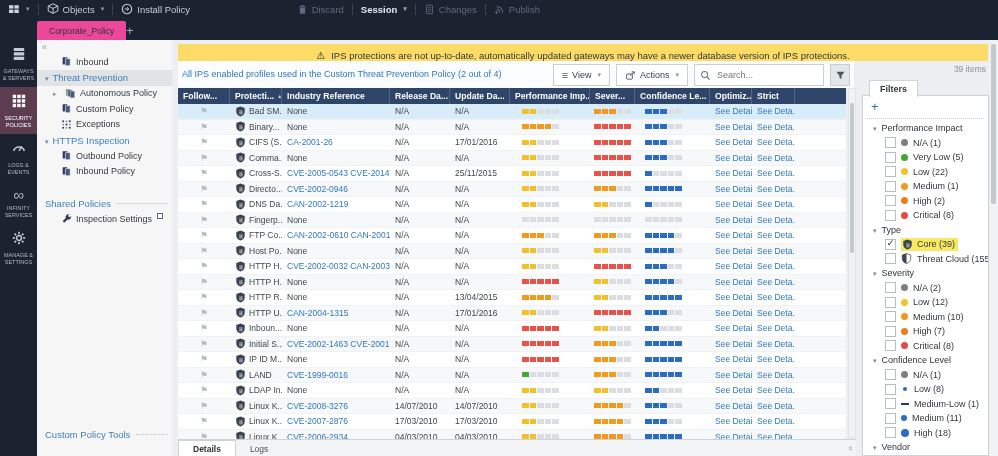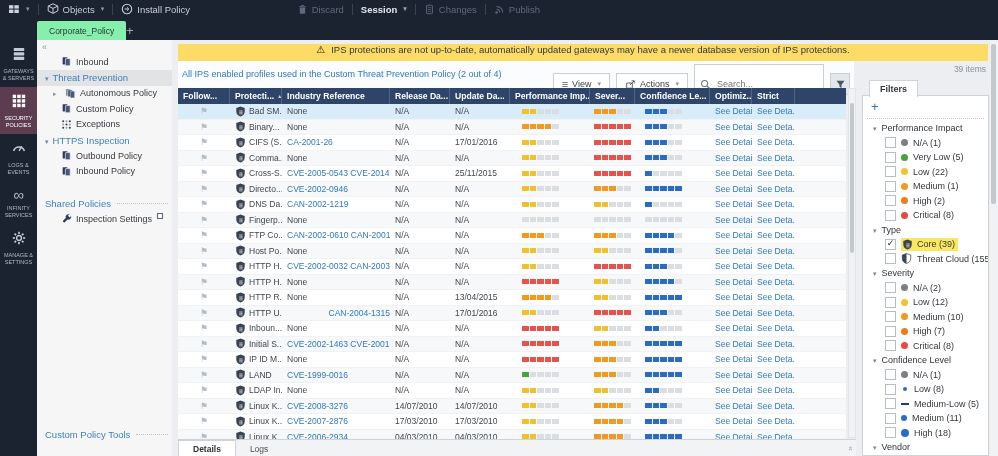--- a/index.html
+++ b/index.html
@@ -13,21 +13,21 @@
     display:flex;align-items:center;justify-content:space-between;font-size:9.5px;}
   .tb-group{display:flex;align-items:center;height:100%;}
   .tb-item{display:flex;align-items:center;gap:4px;padding:0 8px;cursor:default;white-space:nowrap;}
   .tb-sep{width:1px;height:11px;background:#3a4356;}
   .caret::after{content:"▾";font-size:7px;color:#8e98a8;margin-left:2px;}
   .dim{color:#5f6a7e;text-align:right;}
   .strong{color:#e4e8ee;font-weight:bold;}
 
   
   #tabstrip{position:absolute;left:0;top:18px;width:998px;height:22px;background:#1b2230;}
-  .tab-active{position:absolute;left:37px;top:3px;height:19px;background:#86efac;color:#2c313a;
+  .tab-active{position:absolute;left:37px;top:3px;height:19px;background:#ec4899;color:#2c313a;
     font-size:8.5px;display:flex;align-items:center;padding:0 12px;border-radius:2px 2px 0 0;}
   .tab-new{position:absolute;left:122px;top:3px;height:19px;display:flex;align-items:center;
     color:#9aa6b5;font-size:13px;padding:0 4px;}
 
   
   #rail{position:absolute;left:0;top:40px;width:37px;height:416px;background:#1b2230;}
   .rail-item{padding:7px 1px 6px;text-align:center;color:#aeb8c6;cursor:default;}
   .rail-item .ico{color:#c3cbd6;}
   .rail-label{font-size:5.5px;line-height:6.5px;margin-top:3px;letter-spacing:0;}
   .rail-item.active{background:#5c3c4e;color:#fff;}
@@ -44,30 +44,30 @@
   .nav-item{display:flex;align-items:center;height:15.5px;padding-left:24px;color:#35393f;font-size:9px;gap:4px;cursor:default;white-space:nowrap;}
   .nav-item .chev-r::before{content:"▸";font-size:7px;color:#8a949f;margin-left:-8px;margin-right:1px;}
   .nav-header{display:flex;align-items:center;height:16px;margin-top:16px;padding-left:8px;color:#3f7fbe;font-size:9.5px;gap:4px;white-space:nowrap;cursor:default;}
   .nav-header .dots{flex:1;border-bottom:1px dotted #b9c4cf;margin:0 4px 0 2px;height:1px;}
   .nav-badge{width:4px;height:4px;border:1px solid #5a646e;margin-left:1px;margin-top:-6px;}
   #nav-bottom{position:absolute;left:0;bottom:14px;width:135px;}
 
   
   #content{position:absolute;left:172px;top:40px;width:826px;height:416px;background:#eceef1;}
   #banner{position:absolute;left:6px;top:4px;width:810px;height:17px;background:#fcdc66;
-    display:flex;align-items:flex-start;justify-content:center;gap:6px;color:#33373d;font-size:9.5px;}
+    display:flex;align-items:flex-end;justify-content:center;gap:6px;color:#33373d;font-size:9.5px;}
   .warn::before{content:"⚠";font-size:10px;color:#2c2c2c;}
   #subheader{position:absolute;left:6px;top:21px;width:676px;height:27px;background:#fbfcfd;}
   #profiles-link{position:absolute;left:4px;top:8px;color:#2f78bd;font-size:9px;white-space:nowrap;cursor:pointer;}
   #toolbar{position:absolute;right:4px;top:3px;display:flex;align-items:center;gap:6px;}
   .tbtn{display:flex;align-items:center;gap:4px;height:20px;padding:0 8px;background:#fff;border:1px solid #c9ced4;
     color:#3b4148;font-size:9px;cursor:pointer;}
   .tbtn .ico{color:#4a5560;}
   .hamb::before{content:"≡";font-size:11px;color:#4a5560;}
-  #searchbox{display:flex;align-items:center;gap:4px;width:118px;height:20px;background:#fff;border:1px solid #c9ced4;padding:9px 5px;}
+  #searchbox{display:flex;align-items:center;gap:4px;width:118px;height:20px;background:#fff;border:1px solid #c9ced4;padding:0 5px;}
   #searchbox input{border:none;outline:none;width:90px;font-size:9px;color:#555;font-family:"Liberation Sans",sans-serif;background:transparent;}
   #filter-btn{width:18px;height:20px;background:#e4e7ea;border:1px solid #c9ced4;display:flex;align-items:center;justify-content:center;cursor:pointer;}
 
   
   #table{position:absolute;left:6px;top:48px;width:668px;background:#fff;}
   #thead{display:flex;height:16px;background:#2e4469;color:#fff;font-size:8.6px;font-weight:bold;}
   .th{display:flex;align-items:center;padding-left:5px;box-sizing:border-box;border-right:1px solid rgba(255,255,255,0.18);overflow:hidden;white-space:nowrap;cursor:pointer;}
   .sort-asc::after{content:"▲";font-size:5px;margin-left:3px;color:#cfd9e6;}
   .tr{display:flex;height:14.5px;align-items:center;font-size:8.5px;color:#41464d;background:#fff;border-bottom:1px solid #f0f2f4;}
   .tr.alt{background:#f6f8f9;}
@@ -1280,21 +1280,21 @@
                       <line x1="4.4" y1="7" x2="8.8" y2="7"></line>
                       <line x1="4.4" y1="8.6" x2="8.8" y2="8.6"></line>
                       <line x1="5.6" y1="4.6" x2="5.6" y2="9.2"></line>
                       <line x1="7.2" y1="4.6" x2="7.2" y2="9.2"></line>
                     </g>
                   </svg>
                 </span>
                 <span>HTTP U...</span>
               </span>
             </div>
-            <div class="td" style="width: 108px; justify-content: flex-end;">
+            <div class="td" style="width: 108px;">
               <span class="link">CAN-2004-1315</span>
             </div>
             <div class="td" style="width: 60px;">
               <span>N/A</span>
             </div>
             <div class="td" style="width: 60px;">
               <span>17/01/2016</span>
             </div>
             <div class="td" style="width: 80px; padding-left: 12px;">
               <div class="bar">
@@ -2041,21 +2041,21 @@
             <span>N/A (1)</span>
           </div>
           <div class="fitem">
             <span class="cbx"></span>
             <span class="dot d-blue-small"></span>
             <span>Low (8)</span>
           </div>
           <div class="fitem">
             <span class="cbx"></span>
             <span class="dot d-blue-dash"></span>
-            <span>Medium-Low (5)</span>
+            <span>Medium-Low (1)</span>
           </div>
           <div class="fitem">
             <span class="cbx"></span>
             <span class="dot d-blue-medium"></span>
             <span>Medium (11)</span>
           </div>
           <div class="fitem">
             <span class="cbx"></span>
             <span class="dot d-blue-large"></span>
             <span>High (18)</span>

